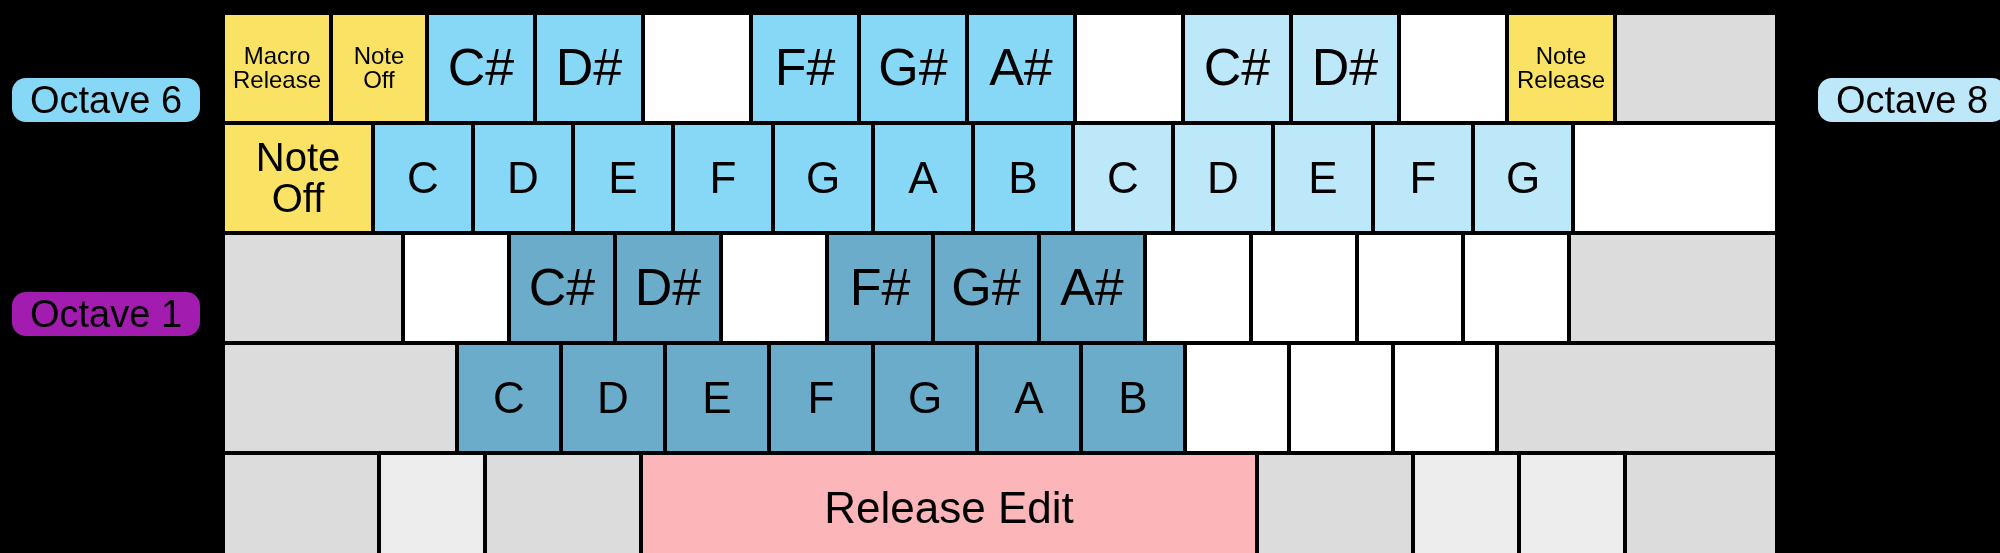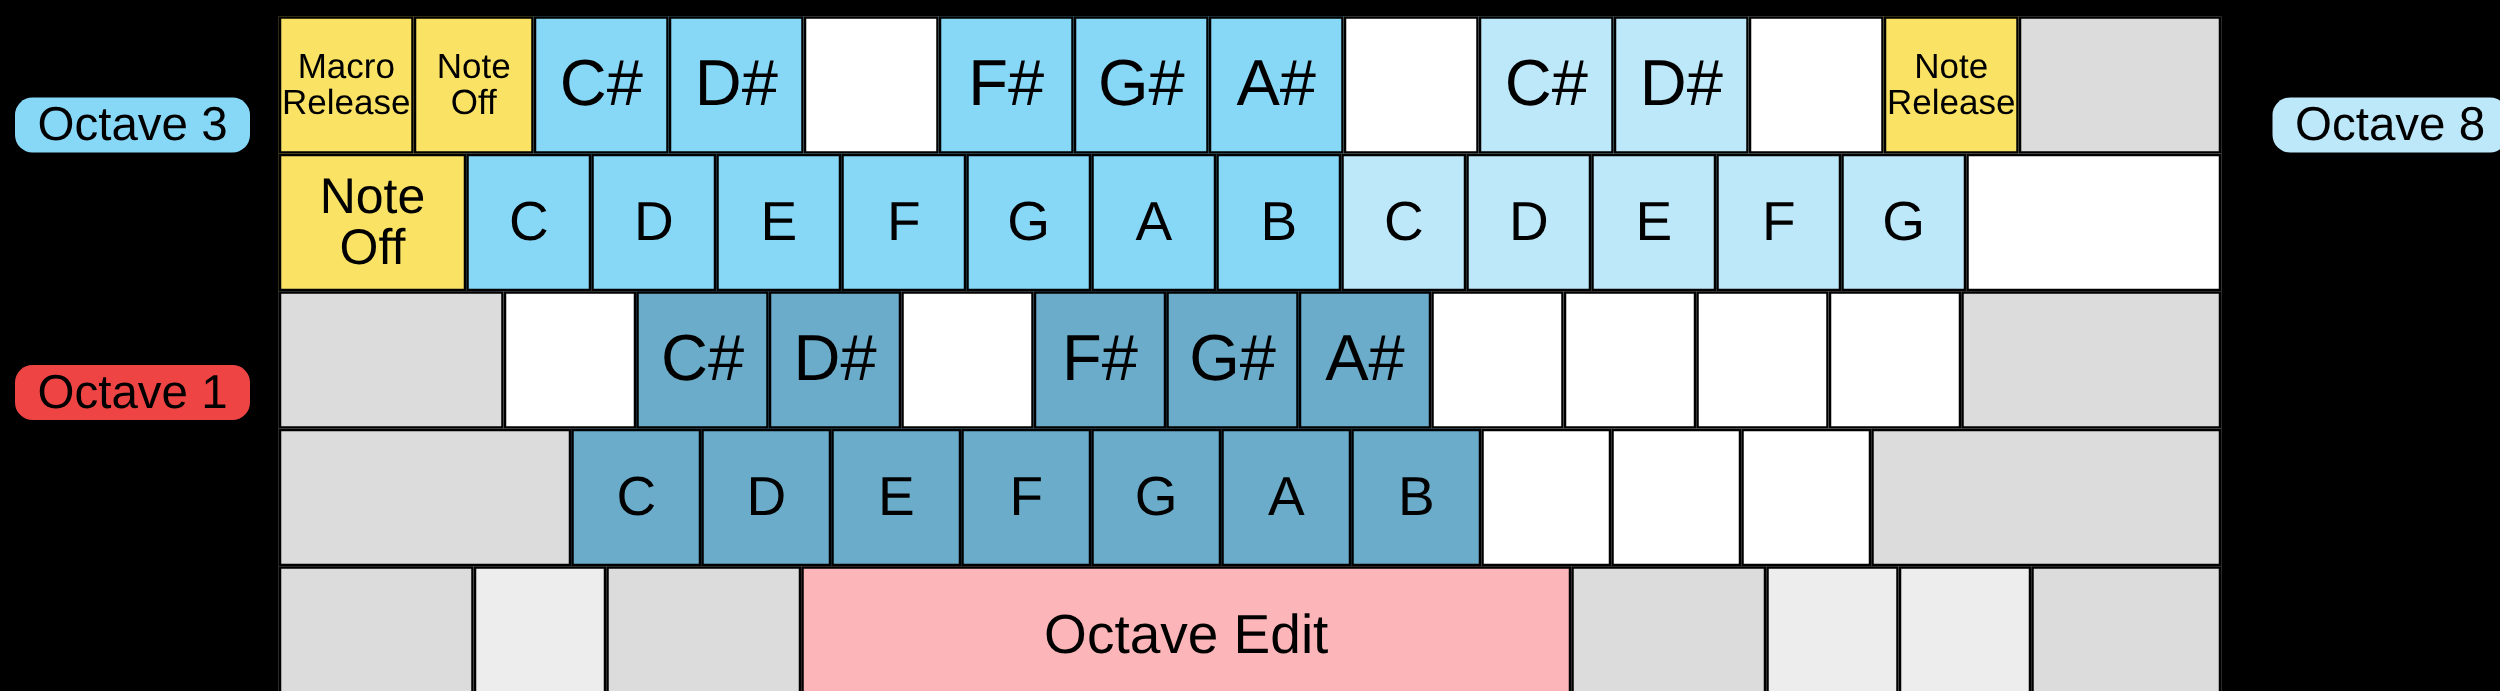--- a/index.html
+++ b/index.html
@@ -11,21 +11,21 @@
   .krow{position:absolute;left:0;height:110px;}
   .key{position:absolute;top:0;box-sizing:border-box;
        border:2px solid #000;display:flex;align-items:center;
        justify-content:center;text-align:center;color:#000;
        line-height:1.02;overflow:hidden;}
   .key .lbl{display:block;padding:0 2px;}
 
   
   .sz-note   {font-size:40px;}
   .sz-sharp  {font-size:52px;}
-  .sz-small  {font-size:28px;}
+  .sz-small  {font-size:24px;}
   .sz-big    {font-size:44px;}
   .sz-toggle {font-size:44px;}
 
   
   .octtag{position:absolute;display:flex;align-items:center;justify-content:center;
           border-radius:14px;font-size:38px;color:#000;padding:4px 18px;
           white-space:nowrap;box-sizing:border-box;}
 </style>
 </head>
 <body>
@@ -202,38 +202,38 @@
       <div class="key sz-toggle" style="left: 0px; width: 156px; height: 110px; background: rgb(220, 220, 220);">
         <span class="lbl"></span>
       </div>
       <div class="key sz-toggle" style="left: 156px; width: 106px; height: 110px; background: rgb(237, 237, 237);">
         <span class="lbl"></span>
       </div>
       <div class="key sz-toggle" style="left: 262px; width: 156px; height: 110px; background: rgb(220, 220, 220);">
         <span class="lbl"></span>
       </div>
       <div class="key sz-toggle" style="left: 418px; width: 616px; height: 110px; background: rgb(252, 181, 184);">
-        <span class="lbl">Octave Edit</span>
+        <span class="lbl">Release Edit</span>
       </div>
       <div class="key sz-toggle" style="left: 1034px; width: 156px; height: 110px; background: rgb(220, 220, 220);">
         <span class="lbl"></span>
       </div>
       <div class="key sz-toggle" style="left: 1190px; width: 106px; height: 110px; background: rgb(237, 237, 237);">
         <span class="lbl"></span>
       </div>
       <div class="key sz-toggle" style="left: 1296px; width: 106px; height: 110px; background: rgb(237, 237, 237);">
         <span class="lbl"></span>
       </div>
       <div class="key sz-toggle" style="left: 1402px; width: 152px; height: 110px; background: rgb(220, 220, 220);">
         <span class="lbl"></span>
       </div>
     </div>
   </div>
 
 <div class="octtag" style="left: 12px; top: 78px; min-width: 148px; height: 44px; background: rgb(135, 215, 247);">
-    <span>Octave 3</span>
+    <span>Octave 6</span>
   </div>
 <div class="octtag" style="left: 1818px; top: 78px; min-width: 172px; height: 44px; background: rgb(189, 232, 249);">
     <span>Octave 8</span>
   </div>
-<div class="octtag" style="left: 12px; top: 292px; min-width: 148px; height: 44px; background: #ef4444;">
+<div class="octtag" style="left: 12px; top: 292px; min-width: 148px; height: 44px; background: #a21caf;">
     <span>Octave 1</span>
   </div>
 
 </body></html>

